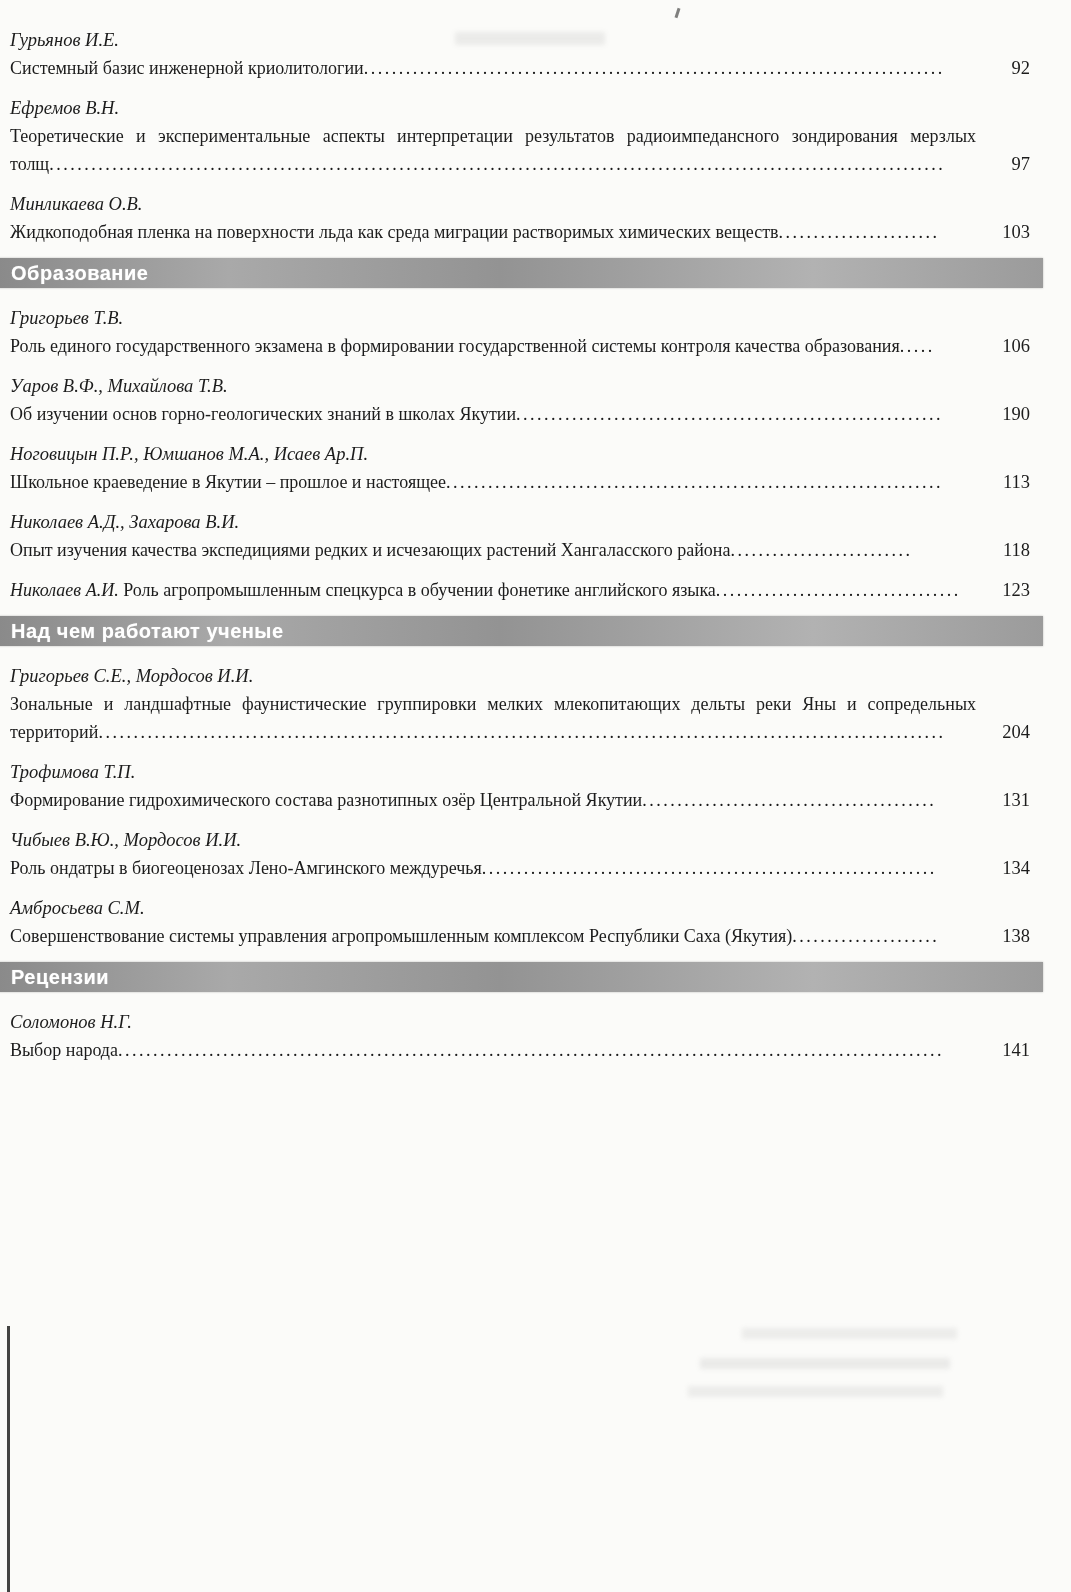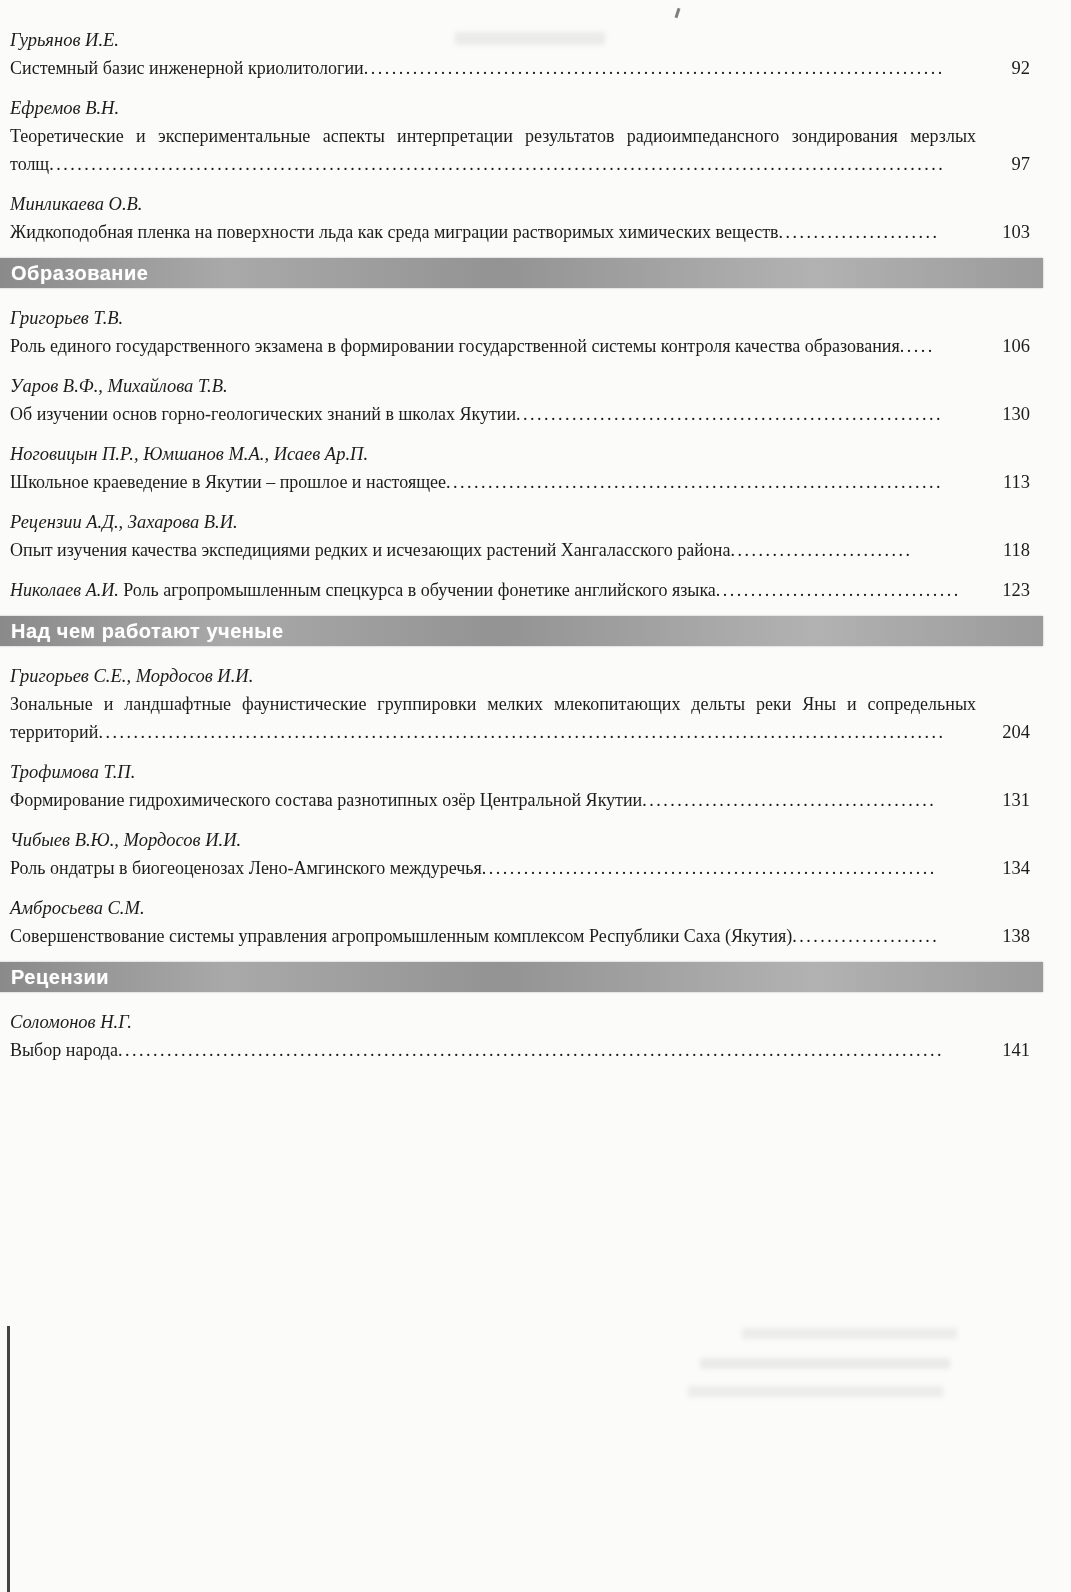--- a/index.html
+++ b/index.html
@@ -112,34 +112,34 @@
     <div class="row">
       <div class="tcell"><span class="t">Роль единого государственного экзамена в формировании государственной системы контроля качества образования</span><span class="dots">.....</span></div>
       <div class="pcell">106</div>
     </div>
   </div>
 
   <div class="entry">
     <div class="authors">Уаров В.Ф., Михайлова Т.В.</div>
     <div class="row">
       <div class="tcell"><span class="t">Об изучении основ горно-геологических знаний в школах Якутии</span><span class="dots">.............................................................</span></div>
-      <div class="pcell">130</div>
+      <div class="pcell">190</div>
     </div>
   </div>
 
   <div class="entry">
     <div class="authors">Ноговицын П.Р., Юмшанов М.А., Исаев Ар.П.</div>
     <div class="row">
       <div class="tcell"><span class="t">Школьное краеведение в Якутии – прошлое и настоящее</span><span class="dots">.......................................................................</span></div>
       <div class="pcell">113</div>
     </div>
   </div>
 
   <div class="entry">
-    <div class="authors">Рецензии А.Д., Захарова В.И.</div>
+    <div class="authors">Николаев А.Д., Захарова В.И.</div>
     <div class="row">
       <div class="tcell"><span class="t">Опыт изучения качества экспедициями редких и исчезающих растений Хангаласского района</span><span class="dots">..........................</span></div>
       <div class="pcell">118</div>
     </div>
   </div>
 
   <div class="entry">
     <div class="row">
       <div class="tcell"><span class="authors-inline">Николаев А.И.</span> <span class="t">Роль агропромышленным спецкурса в обучении фонетике английского языка</span><span class="dots">...................................</span></div>
       <div class="pcell">123</div>

